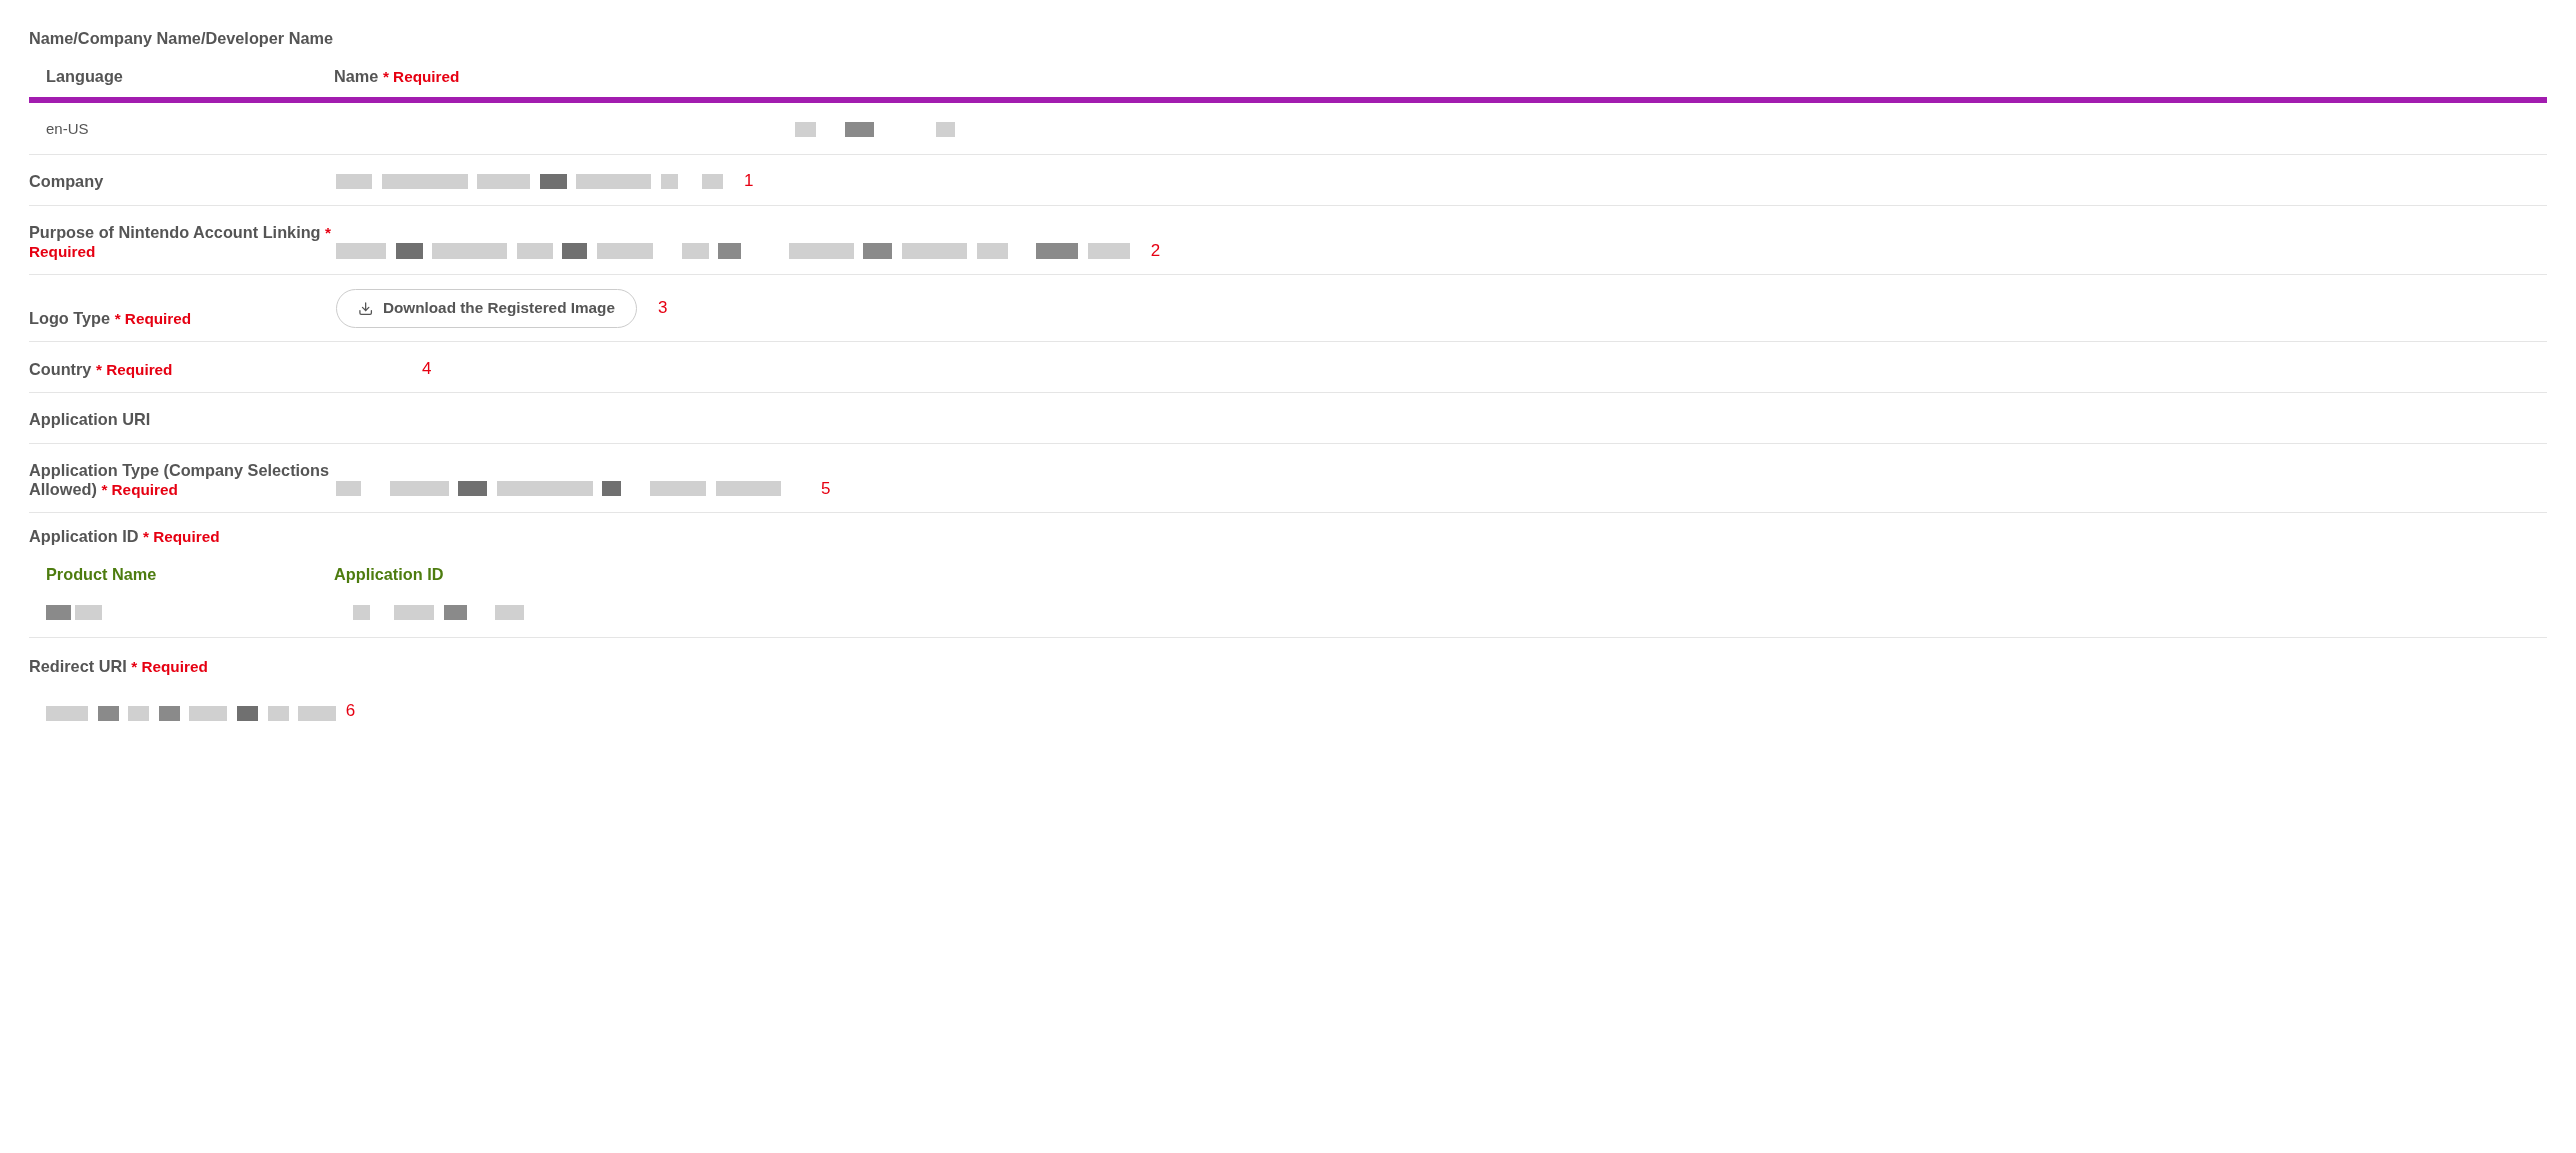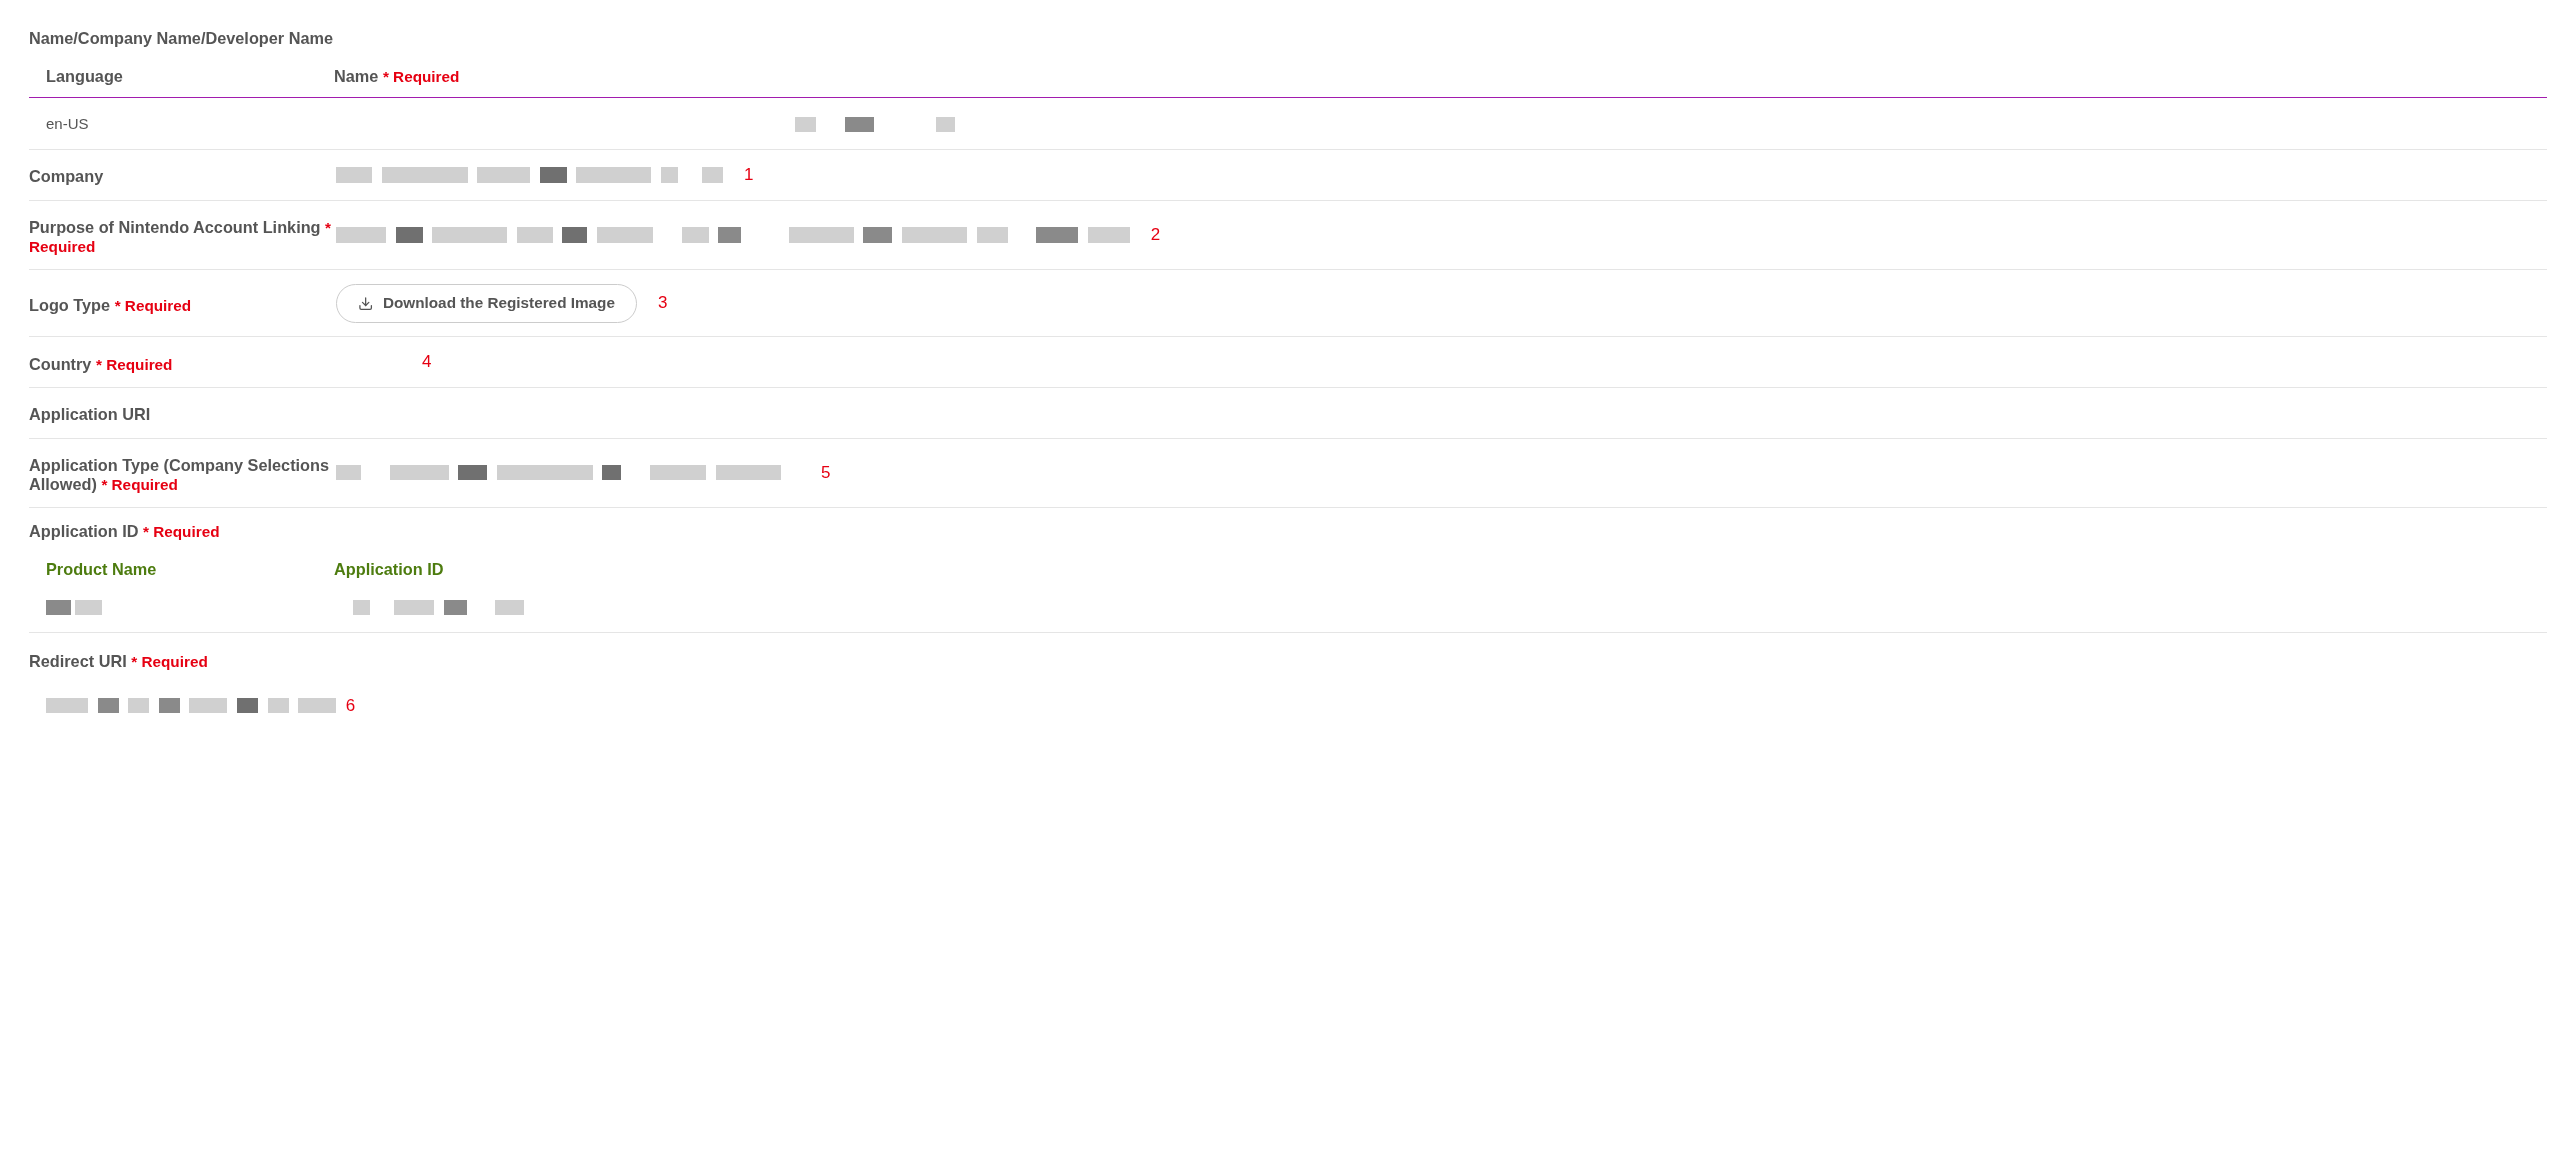--- a/index.html
+++ b/index.html
@@ -20,41 +20,41 @@
       padding: 9.6px 0 7.7px 0;
     }
     .required {
       color: #e60012;
       font-weight: 600;
       font-size: 15.3px;
     }
     .table-header-row {
       display: flex;
       padding: 11.5px 17px;
-      border-bottom: 1px solid #a21caf;
+      border-bottom: 6px solid #a21caf;
       color: #555;
       font-weight: 600;
       font-size: 16.3px;
     }
     .table-data-row {
       display: flex;
       padding: 17px;
       border-bottom: 1px solid #e5e5e5;
       color: #555;
       font-size: 15px;
       align-items: flex-end;
     }
     .col-lang { width: 288px; }
     .col-name { width: 288px; }
     .col-company { flex: 1; }
     .field-row {
       display: flex;
       padding: 13.4px 0;
       border-bottom: 1px solid #e5e5e5;
-      align-items: center;
+      align-items: flex-end;
     }
     .field-row.no-border {
       border-bottom: none;
     }
     .field-label {
       width: 307px;
       font-weight: 600;
       color: #555;
       font-size: 16.3px;
       padding-top: 3.8px;

